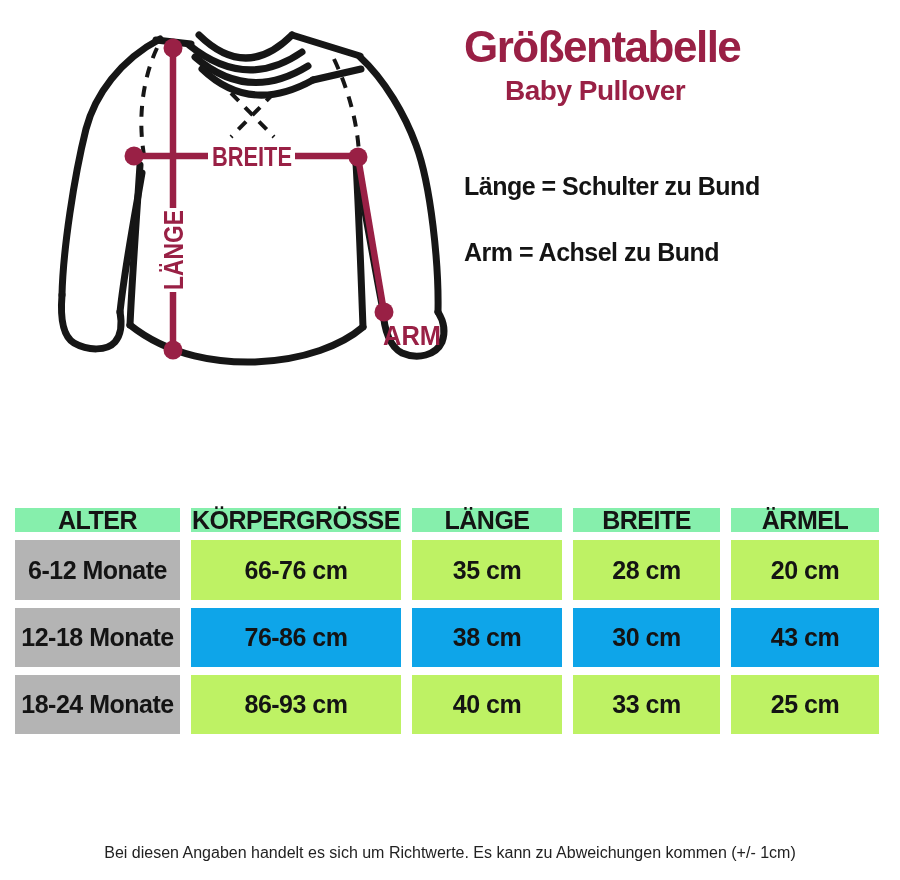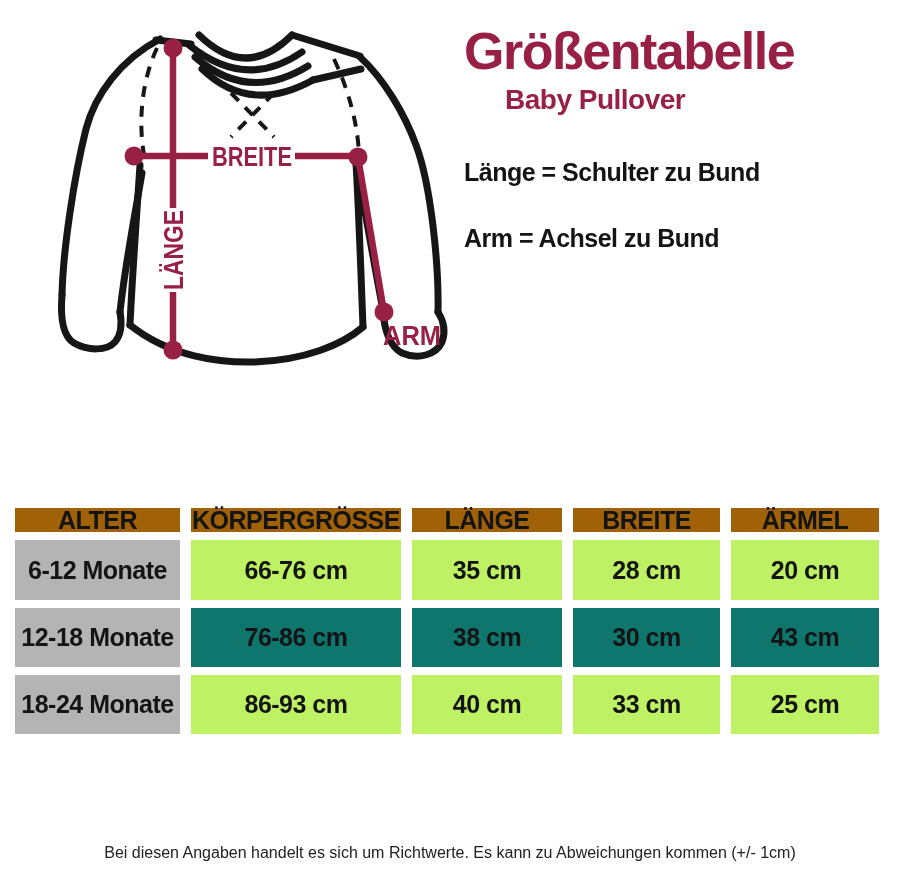--- a/index.html
+++ b/index.html
@@ -6,45 +6,45 @@
   html,body { background:#ffffff; }
   .page {
     position:relative; width:900px; height:880px; background:#ffffff;
     font-family:"Liberation Sans", sans-serif; overflow:hidden;
   }
   
   .sweater-svg { position:absolute; left:50px; top:25px; width:410px; height:390px; }
   
   .brand { position:absolute; left:464px; top:24px; }
   .brand .title {
-    font-size:52px; font-weight:bold; color:#992045; letter-spacing:-1.5px; line-height:1.05;
+    font-size:44px; font-weight:bold; color:#992045; letter-spacing:-1.5px; line-height:1.05;
   }
   .brand .subtitle {
     font-size:28px; font-weight:bold; color:#992045; letter-spacing:-0.5px; margin-top:5px;margin-left:41px;
   }
-  .definitions { position:absolute; left:464px; top:158px; }
+  .definitions { position:absolute; left:464px; top:172px; }
   .definitions .def {
     font-size:25px; font-weight:bold; color:#141414; letter-spacing:-0.5px; margin-bottom:37px; white-space:nowrap;
   }
   
   .size-table {
     position:absolute; left:15px; top:476px;
     display:grid;
     grid-template-columns:165px 210px 150px 147px 148px;
     grid-template-rows:56px 60px 59px 59px;
     column-gap:11px; row-gap:8px;
   }
   .size-table .cell {
     display:flex; align-items:center; justify-content:center;
     font-weight:bold; font-size:25px; color:#141414; letter-spacing:-0.5px; white-space:nowrap;
   }
-  .size-table .th  { background:#a16207;margin-top:32px; }
+  .size-table .th  { background:#86efac;margin-top:32px; }
   .size-table .rh  { background:#b4b4b4; }
   .size-table .c-dark  { background:#bef264; }
-  .size-table .c-light { background:#0f766e; }
+  .size-table .c-light { background:#0ea5e9; }
   
   .footer-note {
     position:absolute; left:0; right:0; top:844px; text-align:center;
     font-size:16px; color:#222222;
   }
 </style>
 </head>
 <body>
 
 <div class="page">

